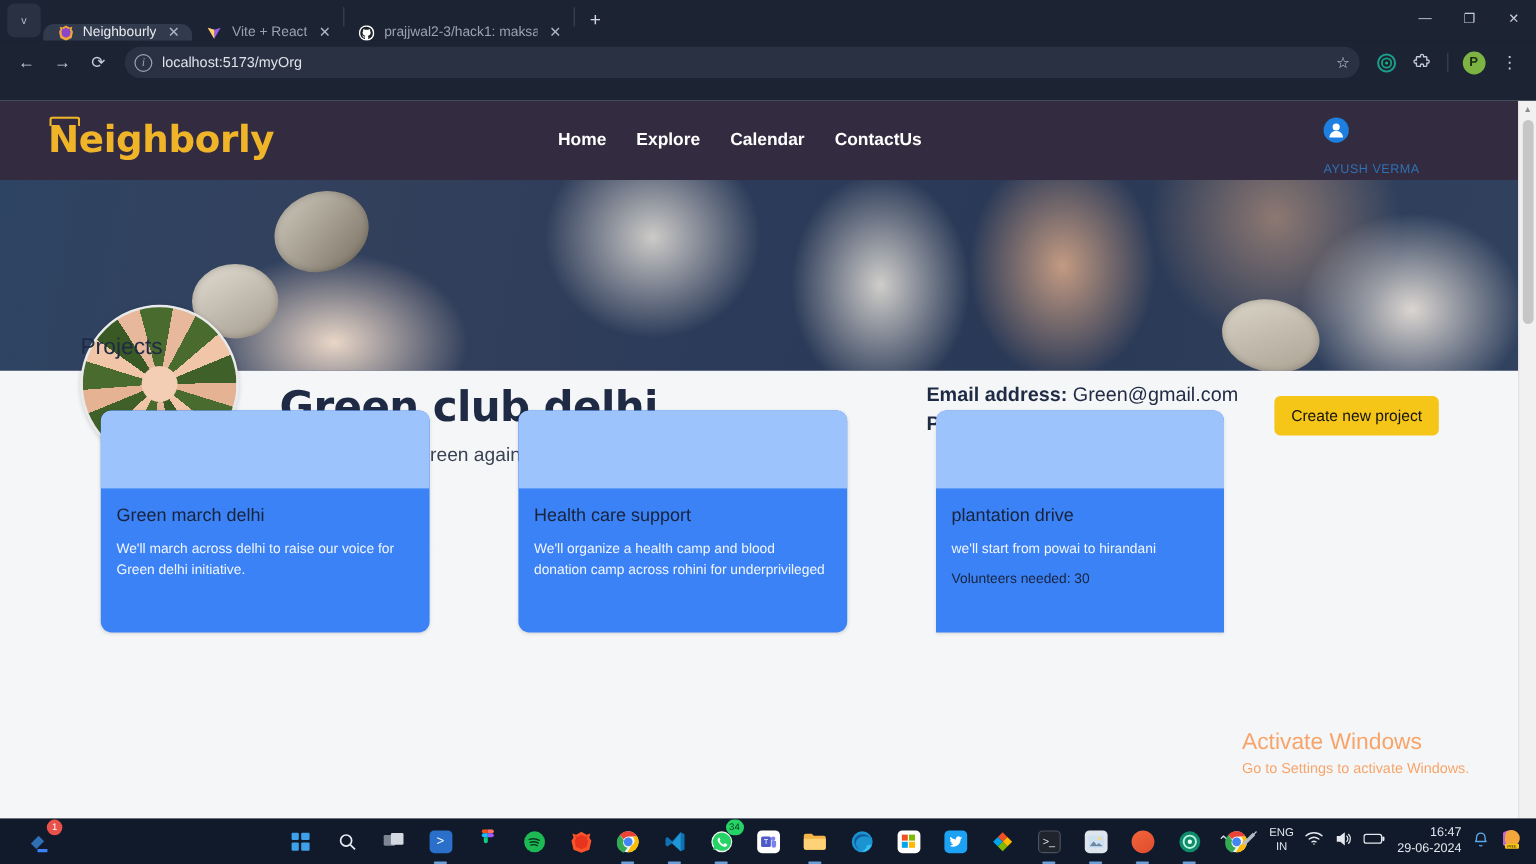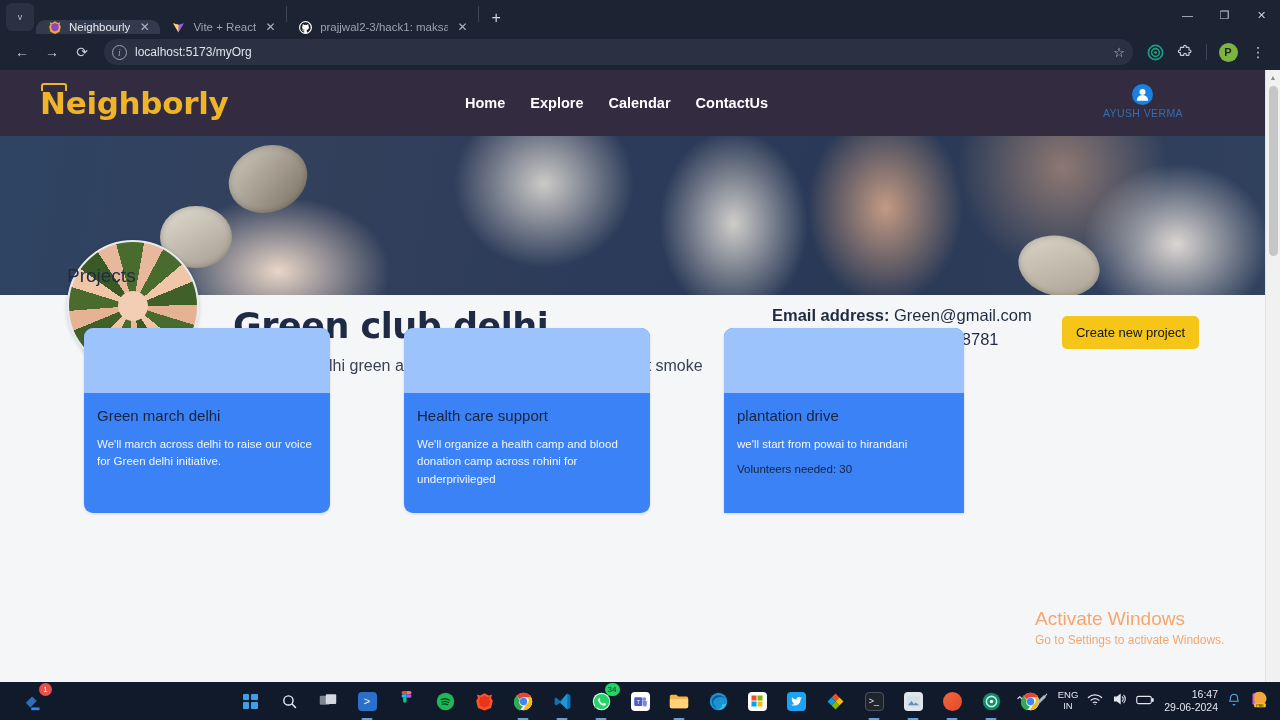--- a/index.html
+++ b/index.html
@@ -59,21 +59,21 @@
   .tb-right { display:flex; align-items:center; gap:2px; }
   .tb-sep { width:1px; height:16px; background:#3b4356; margin:0 5px; }
   .profile-av {
     width:19px; height:19px; border-radius:50%; background:#7cb342;
     color:#1b2b10; font-size:11px; font-weight:bold; display:flex;
     align-items:center; justify-content:center;
   }
 
   
   .viewport {
-    position:absolute; left:0; top:70px; width:1280px; height:612px;
+    position:absolute; left:0; top:84px; width:1280px; height:612px;
     background:#f5f6f7; overflow:hidden;
   }
   .scrollbar-track {
     position:absolute; right:0; top:0; width:15px; height:612px; background:#f1f1f1;
     border-left:1px solid #e2e2e2;
   }
   .scrollbar-up { height:15px; display:flex; align-items:center; justify-content:center; color:#8b8b8b; font-size:7px; }
   .scrollbar-thumb { position:absolute; top:16px; left:3px; width:9px; height:170px; background:#c6c6c6; border-radius:5px; }
 
   .page { width:1265px; }
@@ -89,21 +89,21 @@
   }
   .logo .roof {
     position:absolute; left:1px; top:-5px; width:26px; height:8px;
     border-top:2px solid #f0b429; border-left:2px solid #f0b429; border-right:2px solid #f0b429;
     transform:skewX(0deg); border-radius:3px 3px 0 0;
   }
   .nav { position:absolute; left:465px; display:flex; gap:25px; }
   .nav a { color:#ffffff; font-size:14.5px; font-weight:bold; text-decoration:none; }
   .user-box {
     position:absolute; right:82px; top:14px; display:flex; flex-direction:column;
-    align-items:center; gap:2px;
+    align-items:flex-start; gap:16px;
   }
   .user-av {
     width:21px; height:21px; border-radius:50%; background:#1d7fe0;
     display:flex; align-items:center; justify-content:center;
   }
   .user-name { color:#2f6fb3; font-size:10.5px; letter-spacing:0.4px; }
 
   
   .hero { height:159px; position:relative; overflow:hidden; background:#2b3a55; }
   .hero .bg {
@@ -156,21 +156,21 @@
     font-size:13px; font-family:"Liberation Sans", sans-serif; cursor:pointer;
   }
 
   
   .projects-title { position:absolute; left:67px; top:195px; font-size:19px; color:#1f2a44; }
 
   .cards {
     position:absolute; left:84px; top:258px; display:flex; gap:74px;
   }
   .card {
-    width:246px; border-radius:9px; overflow:hidden; position:relative;
+    width:274px; border-radius:9px; overflow:hidden; position:relative;
     background:#3b82f6; box-shadow:0 1px 3px rgba(0,0,0,0.12);
   }
   .card .thumb { height:65px; background:#9cc3fb; }
   .card .body { padding:14px 13px 0 13px; height:120px; }
   .card .c-title { font-size:15px; color:#18233c; margin-bottom:12px; }
   .card .c-desc { font-size:11.5px; color:#f1f6ff; line-height:1.5; margin-bottom:10px; }
   .card .c-vol { font-size:11.5px; color:#18233c; }
   .card.wide { width:240px; border-radius:9px 9px 0 0; }
 
   

